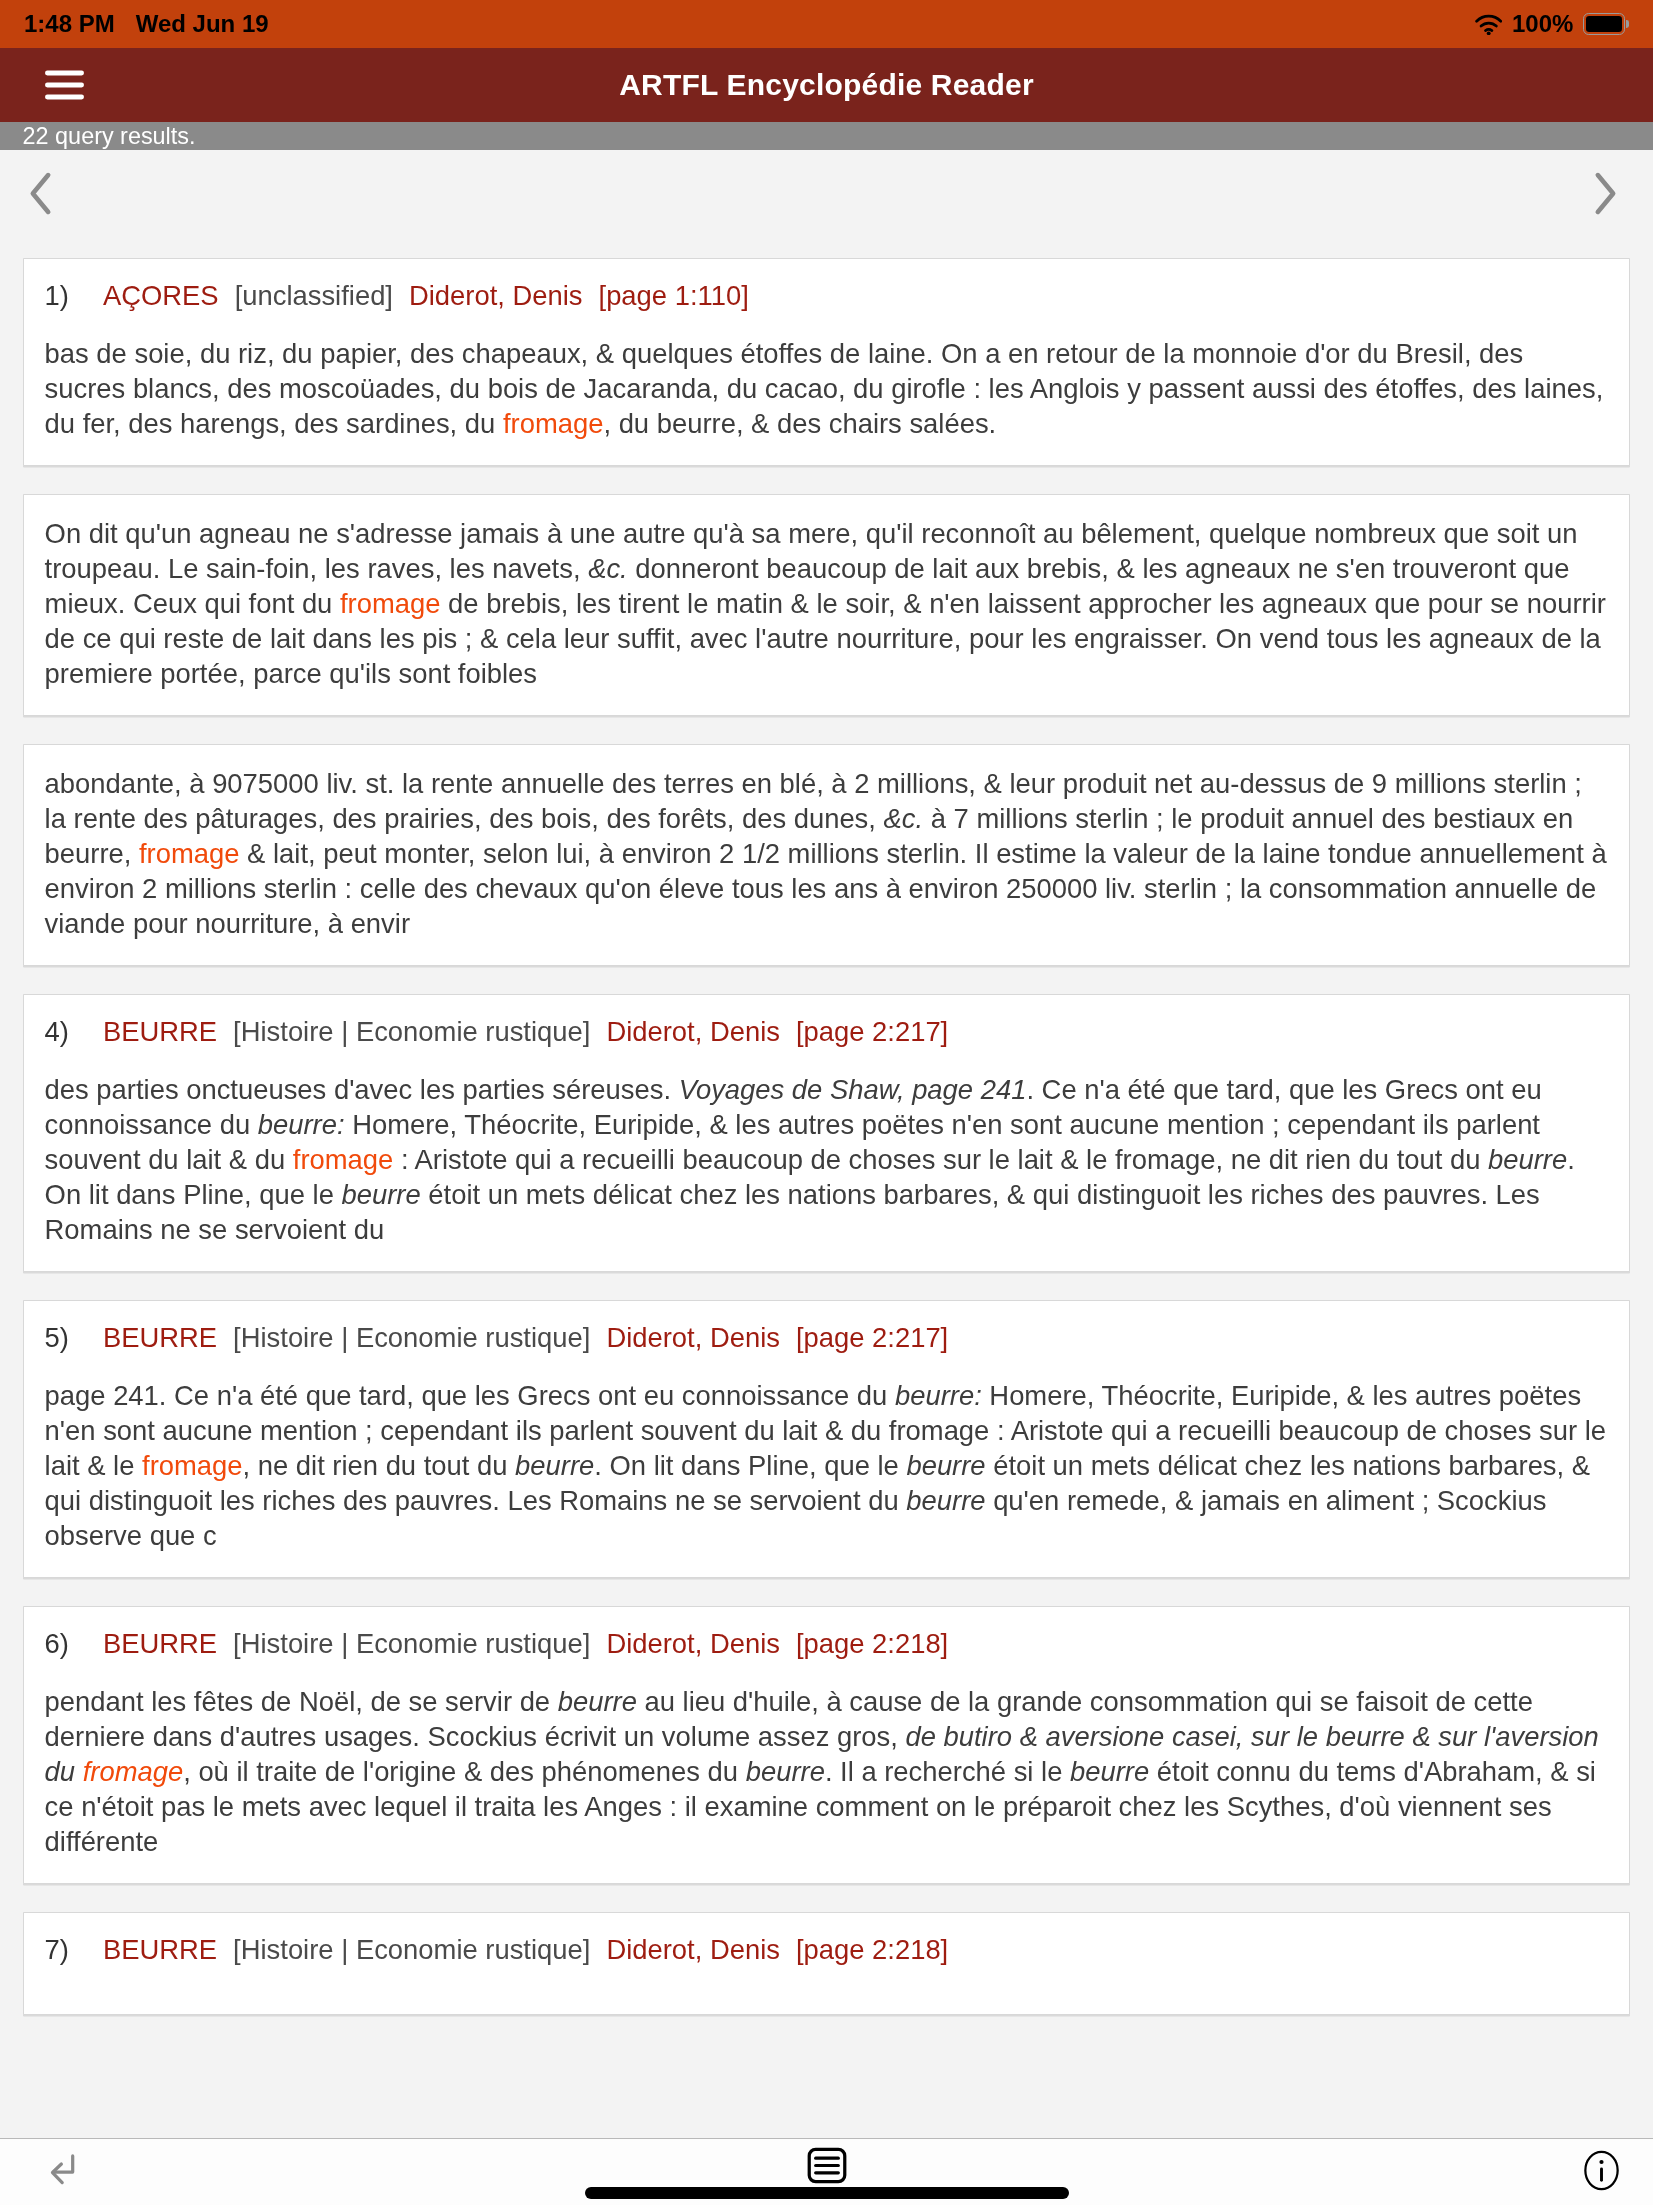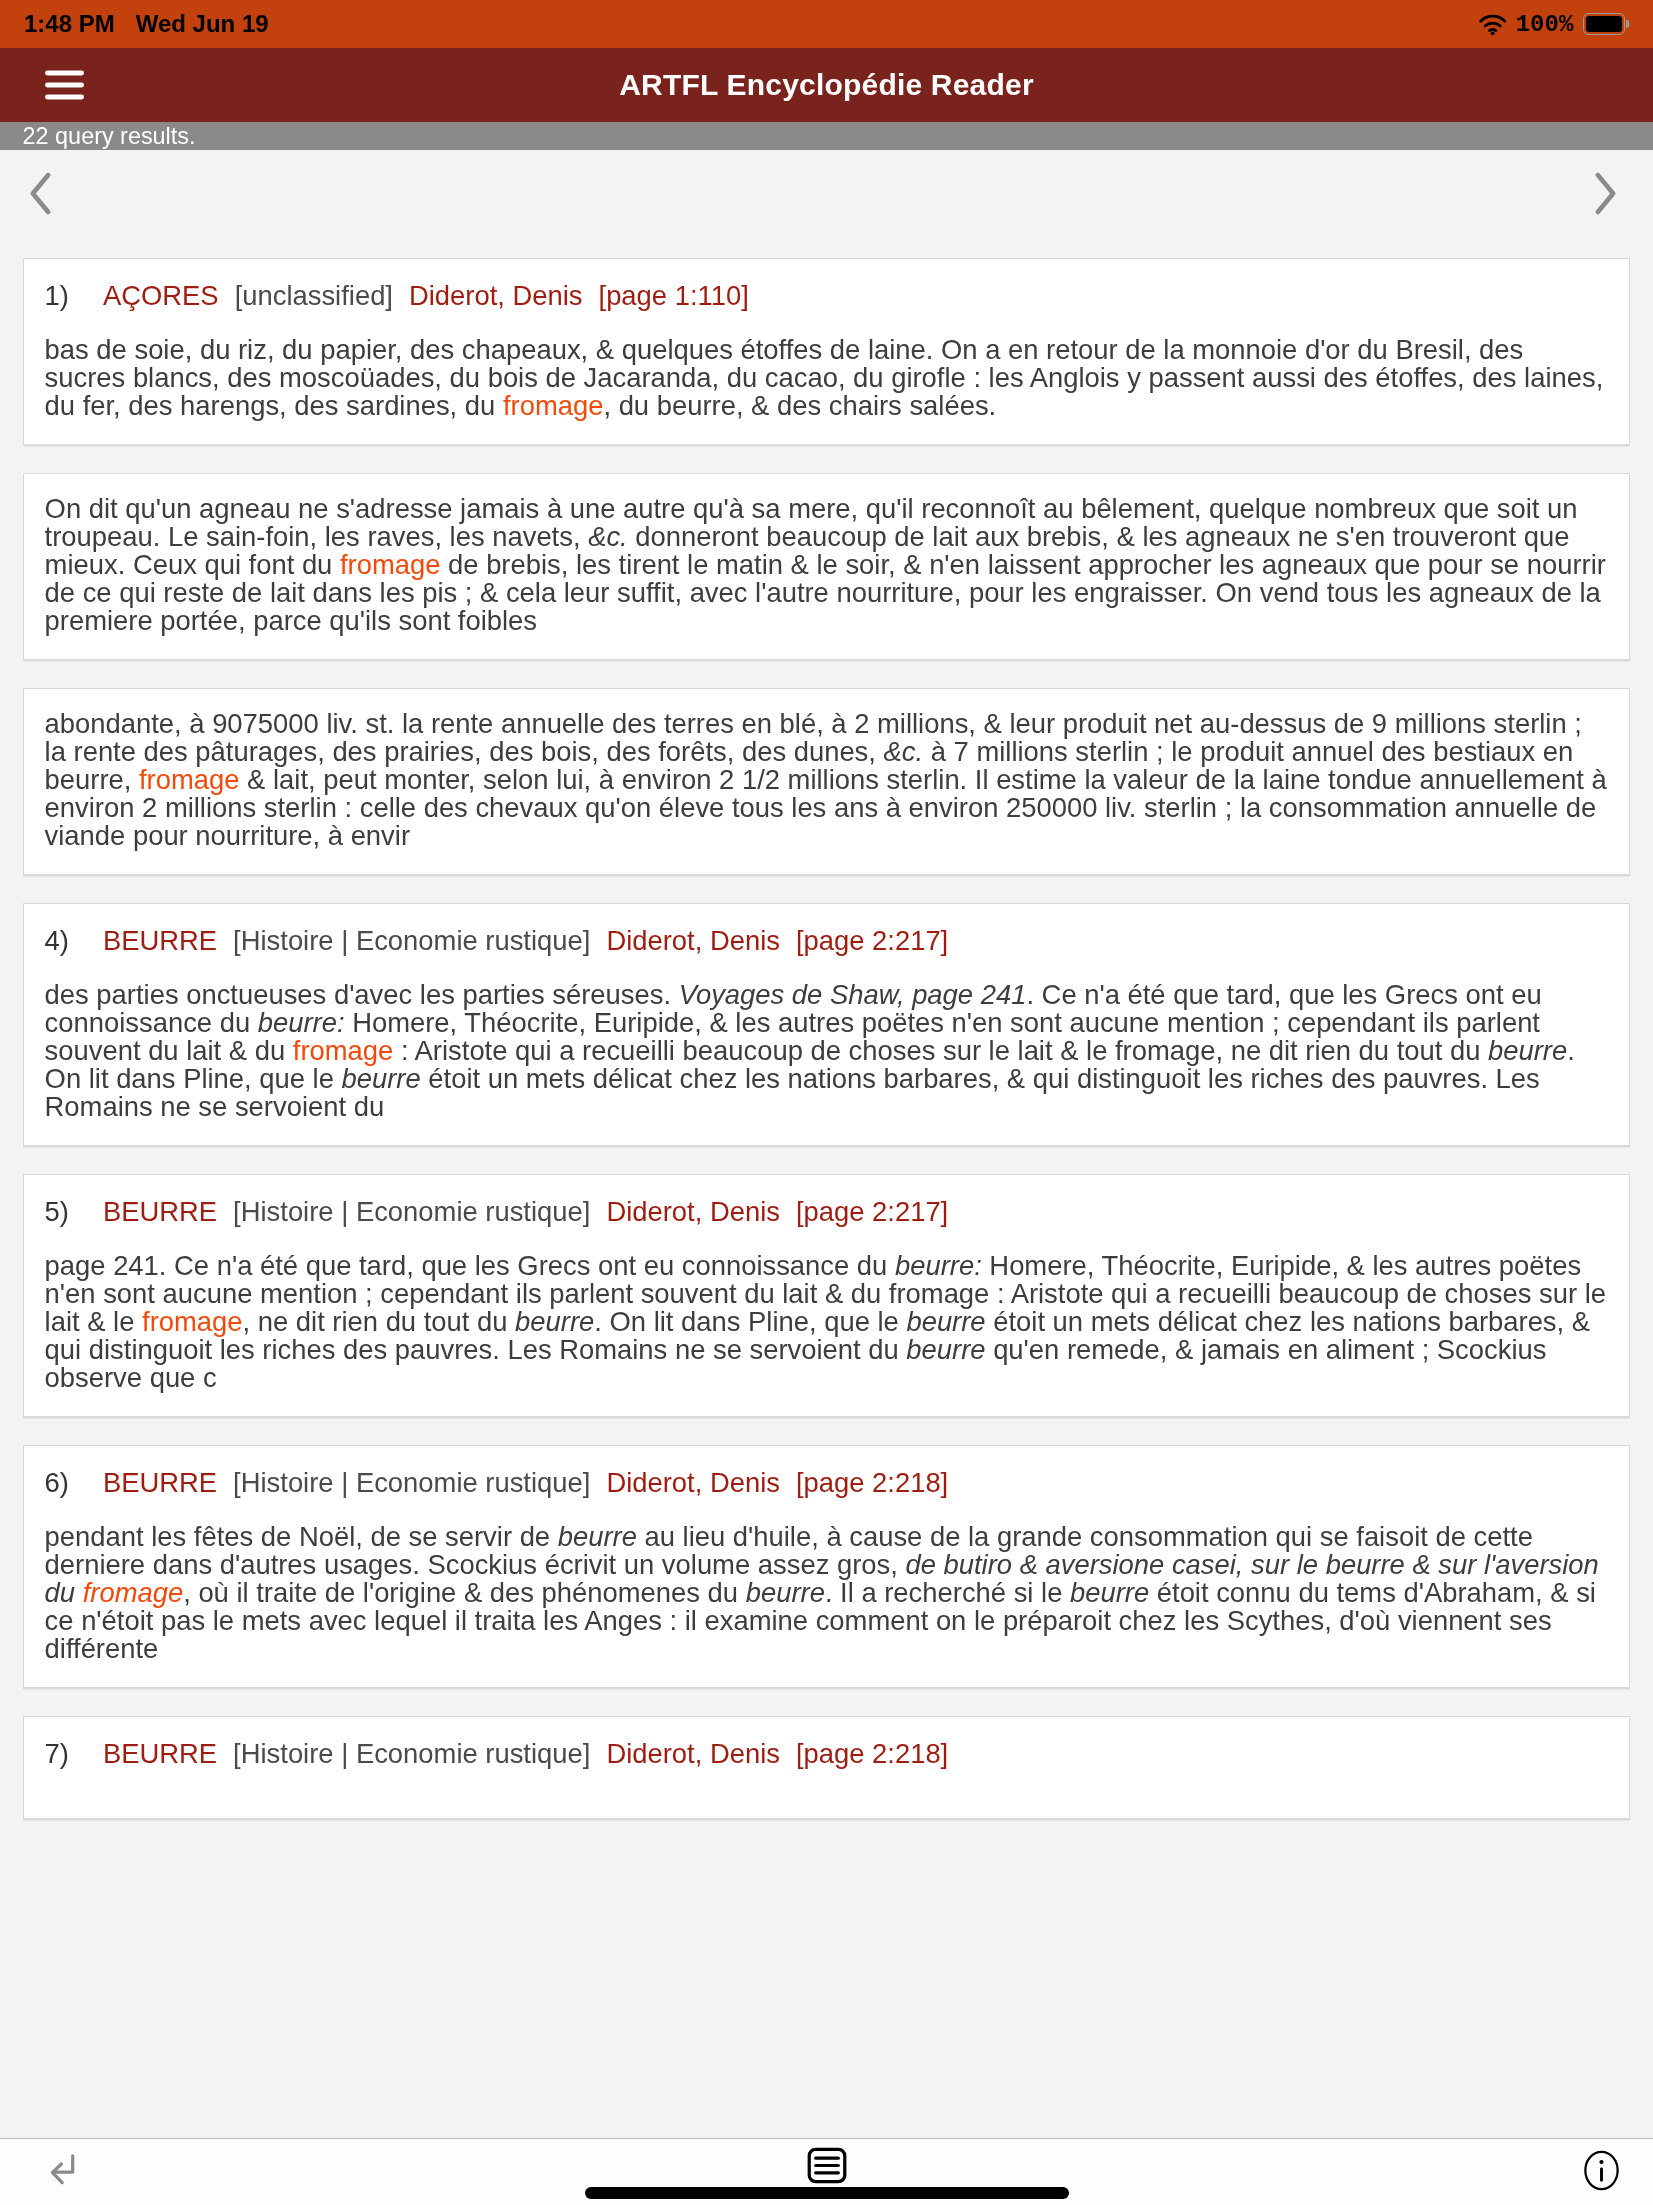--- a/index.html
+++ b/index.html
@@ -12,21 +12,21 @@
   }
   .page{position:absolute;inset:0;display:flex;flex-direction:column;}
 
   
   .status-bar{
     height:24px;background:#c2410c;color:#000;
     display:flex;justify-content:space-between;align-items:center;
     padding:12px 24px;font-size:24px;font-weight:600;flex:0 0 auto;
   }
   .status-left{display:flex;gap:21px;align-items:center;}
-  .status-right{display:flex;gap:9.7px;align-items:center;font-family:Liberation Mono, monospace;}
+  .status-right{display:flex;gap:9.7px;align-items:center;}
   .batt{position:relative;width:40px;height:20px;border:1.6px solid #9a9a9a;border-radius:5.7px;display:inline-block;}
   .batt-fill{position:absolute;left:1.6px;top:1.6px;bottom:1.6px;right:1.6px;background:#000;border-radius:3.2px;}
   .batt-nub{width:3.2px;height:8px;background:#9a9a9a;border-radius:0 2.4px 2.4px 0;display:inline-block;margin-left:0.8px;}
 
   
   .app-header{
     height:74px;background:#7a231c;position:relative;flex:0 0 auto;
     display:flex;align-items:center;justify-content:center;text-align:right;
   }
   .hamburger{position:absolute;left:45px;top:50%;transform:translateY(-50%);
@@ -50,21 +50,21 @@
     background:#ffffff;border:0.8px solid #d8d8d8;
     box-shadow:0 1.6px 0 rgba(0,0,0,.10);
     margin-bottom:28px;padding:21px 21px 24px 21px;border-radius:0.8px;
   }
   .card-header{font-size:27.4px;margin-bottom:24px;white-space:nowrap;}
   .card-header .num{color:#333333;margin-right:34px;}
   .card-header .headword{color:#9e1c10;margin-right:16px;}
   .card-header .class{color:#4a4a4a;margin-right:16px;}
   .card-header .author{color:#9e1c10;margin-right:16px;}
   .card-header .pageref{color:#9e1c10;}
-  .card-body{font-size:27.4px;line-height:28px;color:#3d3d3d;}
+  .card-body{font-size:27.4px;line-height:35px;color:#3d3d3d;}
   .card-body .hl{color:#f14a0b;}
   .card-body .it{font-style:italic;}
 
   
   .toolbar{
     position:absolute;left:0;right:0;bottom:0;height:66px;background:#fdfdfd;
     border-top:0.8px solid #b9b9b9;display:flex;align-items:center;
   }
   .tb-left{position:absolute;left:42px;top:50%;transform:translateY(-50%);cursor:pointer;}
   .tb-center{position:absolute;left:50%;top:42%;transform:translate(-50%,-50%);cursor:pointer;}

